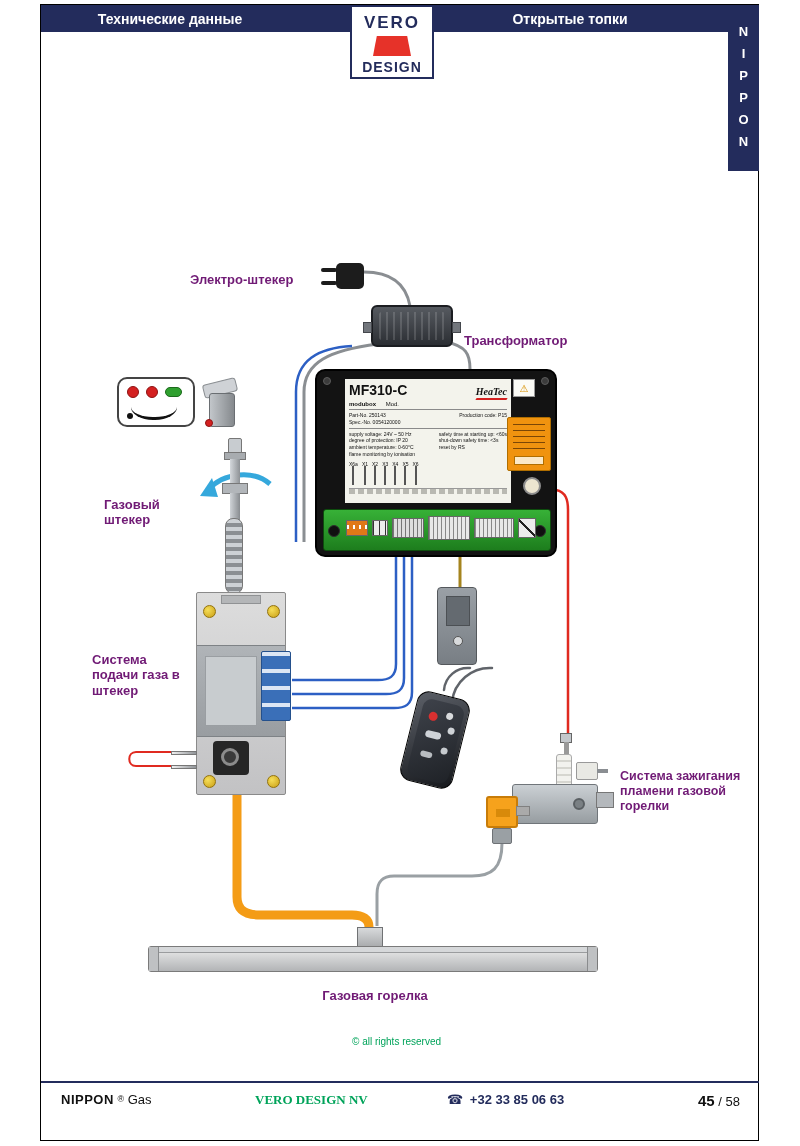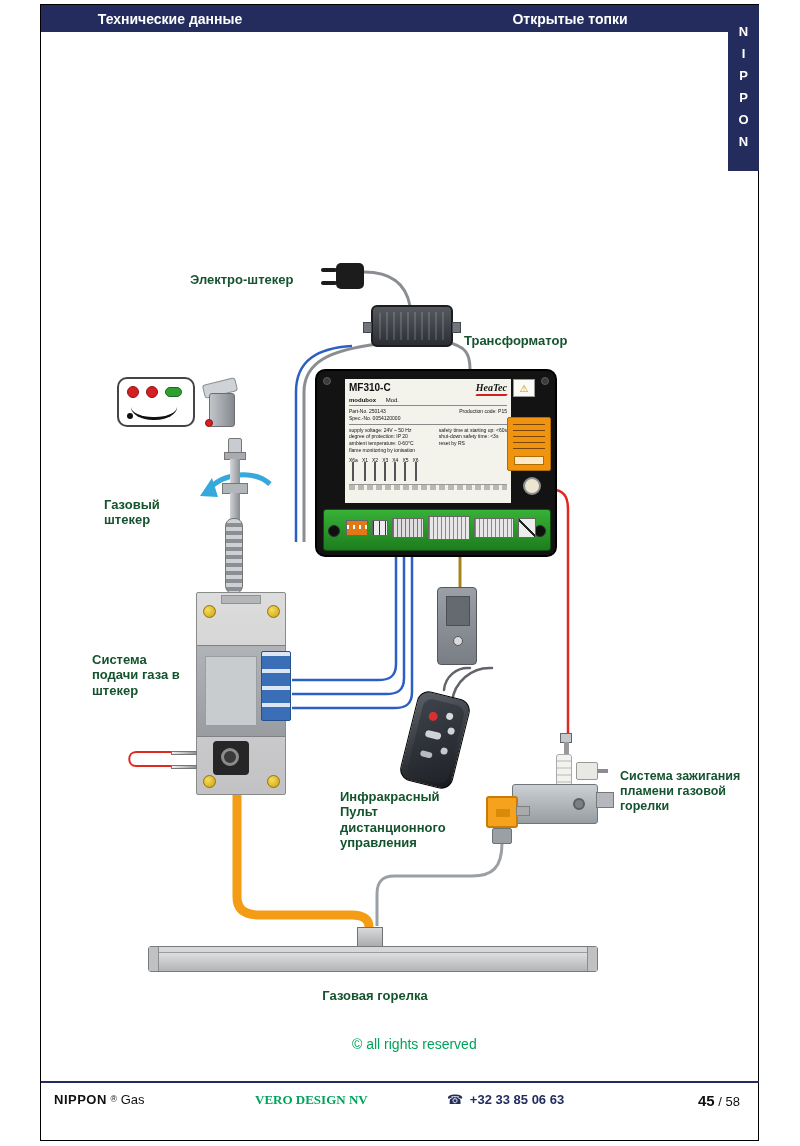--- a/index.html
+++ b/index.html
@@ -19,21 +19,21 @@
   .logo-red { width:38px; height:20px; background:#e63229; margin:3px 0;
               clip-path:polygon(10% 0,90% 0,100% 100%,0 100%); }
   .logo-bottom { color:#232c5c; font-weight:bold; font-size:14px; letter-spacing:1px; }
   .nippon-col { position:absolute; left:728px; top:5px; width:31px; height:166px; background:#232c5c;
                 display:flex; flex-direction:column; align-items:center; padding-top:16px; }
   .nippon-col span { color:#fff; font-weight:bold; font-size:13px; line-height:22px; }
   .title { position:absolute; left:41px; top:150px; width:688px; text-align:center;
            font-size:23px; font-weight:bold; color:#111; }
 
   
-  .lbl { position:absolute; font-weight:bold; font-size:13px; color:#14532d; line-height:1.18; }
+  .lbl { position:absolute; font-weight:bold; font-size:13px; color:#701a75; line-height:1.18; }
   .lbl-plug { left:190px; top:272px; width:122px; }
   .lbl-transformer { left:464px; top:333px; width:125px; }
   .lbl-valve { left:100px; top:330px; width:180px; }
   .lbl-gasplug { left:104px; top:497px; width:80px; }
   .lbl-gassupply { left:92px; top:652px; width:95px; }
   .lbl-remote { left:340px; top:789px; width:135px; }
   .lbl-ignition { left:620px; top:769px; width:138px; font-size:12.5px; }
   .lbl-burner { left:290px; top:988px; width:170px; text-align:center; }
 
   .wires { position:absolute; left:0; top:0; width:800px; height:1146px; pointer-events:none; }
@@ -51,21 +51,21 @@
   .transformer .tab { position:absolute; top:15px; width:9px; height:11px; background:#72767c; border:1px solid #44474c; }
   .tab-l { left:-10px; } .tab-r { right:-10px; }
 
   
   .ctrlbox { position:absolute; left:315px; top:369px; width:242px; height:188px; background:#131313;
              border:2px solid #000; border-radius:10px; }
   .boxscrew { position:absolute; width:8px; height:8px; border-radius:50%; background:#3c3c3c; border:1px solid #5c5c5c; }
   .panel { position:absolute; left:28px; top:8px; width:166px; height:124px; background:#f3f3ec;
            padding:3px 4px; color:#111; overflow:hidden; }
   .prow { display:flex; justify-content:space-between; align-items:baseline; }
-  .model { font-weight:bold; font-size:10px; }
+  .model { font-weight:bold; font-size:14px; }
   .heatec { font-family:"Liberation Serif", serif; font-style:italic; font-weight:bold; font-size:10px; }
   .heatec::after { content:""; display:block; height:2px; background:#d42020; transform:skewX(-32deg); margin-top:1px; }
   .modrow { font-size:6px; font-weight:bold; margin-top:1px; }
   .modrow .mod { font-weight:normal; margin-left:8px; }
   .phr { border-top:1px solid #8a8a8a; margin:2px 0; }
   .ptiny { font-size:5px; line-height:1.35; }
   .pcol { display:flex; justify-content:space-between; }
   .pterm { display:flex; align-items:flex-end; gap:4px; margin-top:3px; }
   .tgroup { text-align:center; }
   .tlabel { font-size:5px; display:block; }
@@ -186,41 +186,46 @@
             background:linear-gradient(180deg,#ededed,#b2b4b6); border:1px solid #7a7a7a; }
   .burner .topstrip { position:absolute; left:0; top:0; width:100%; height:6px; background:#d6d8da; border-bottom:1px solid #9a9c9e; }
   .burner .cap { position:absolute; top:0; width:10px; height:24px; background:#bfc1c3; }
   .cap-l { left:0; border-right:1px solid #8a8c8e; } .cap-r { right:0; border-left:1px solid #8a8c8e; }
   .burner-conn { position:absolute; left:357px; top:927px; width:26px; height:20px;
                  background:linear-gradient(180deg,#d8dadc,#abadaf); border:1px solid #707274; }
 
   
   .footer-line { position:absolute; left:41px; top:1081px; width:718px; border-top:2px solid #232c5c; }
   .ft { position:absolute; top:1092px; font-size:13px; color:#111; }
-  .ft-brand { left:54px;text-align:right; }
+  .ft-brand { left:61px;text-align:right; }
   .ft-brand .b { font-weight:bold; letter-spacing:0.5px; }
   .ft-brand .r { font-size:9px; vertical-align:2px; }
   .ft-company { left:255px; font-weight:bold; color:#00a35a;font-family:Liberation Serif, serif; }
-  .ft-rights { left:352px; top:1036px; font-size:14px; color:#00a35a; position:absolute; }
+  .ft-rights { left:352px; top:1036px; font-size:10px; color:#00a35a; position:absolute; }
   .ft-phone { left:447px; color:#232c5c; font-weight:bold; }
   .ft-phone .ic { font-weight:normal; margin-right:3px; }
   .ft-page { left:698px; }
   .ft-page .cur { font-weight:bold; font-size:15px; }
   .ft-page .tot { font-size:13px; }
 </style>
 </head>
 <body>
 
 <div class="page">
 
   <div class="frame"></div>
 
   <div class="header-bar"></div>
   <div class="header-txt header-left">Технические данные</div>
   <div class="header-txt header-right">Открытые топки</div>
+  <div class="logo">
+    <div class="logo-top">VERO</div>
+    <div class="logo-red"></div>
+    <div class="logo-bottom">DESIGN</div>
+  </div>
   <div class="nippon-col">
     <span>N</span>
     <span>I</span>
     <span>P</span>
     <span>P</span>
     <span>O</span>
     <span>N</span>
   </div>
 
 
@@ -409,21 +414,20 @@
   <div class="burner">
     <div class="topstrip"></div>
     <div class="cap cap-l"></div>
     <div class="cap cap-r"></div>
   </div>
 
   <div class="lbl lbl-plug">Электро-штекер</div>
   <div class="lbl lbl-transformer">Трансформатор</div>
   <div class="lbl lbl-gasplug">Газовый штекер</div>
   <div class="lbl lbl-gassupply">Система подачи газа в штекер</div>
-  <div class="lbl lbl-remote">Инфракрасный Пульт дистанционного управления</div>
   <div class="lbl lbl-ignition">Система зажигания пламени газовой горелки</div>
   <div class="lbl lbl-burner">Газовая горелка</div>
 
   <div class="footer-line"></div>
   <div class="ft ft-brand">
     <span class="b">NIPPON</span>
     <span class="r">®</span>
     <span>Gas</span>
   </div>
   <div class="ft ft-company">VERO DESIGN NV</div>

